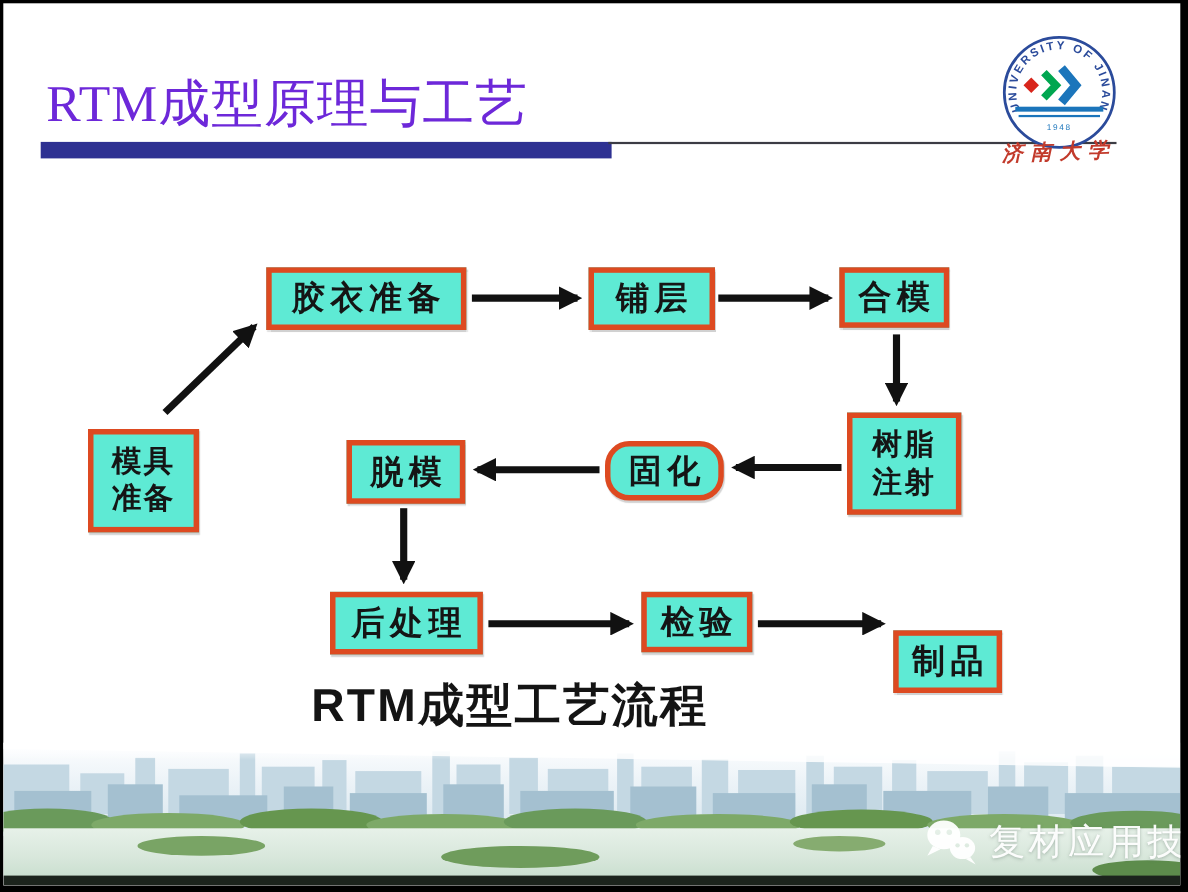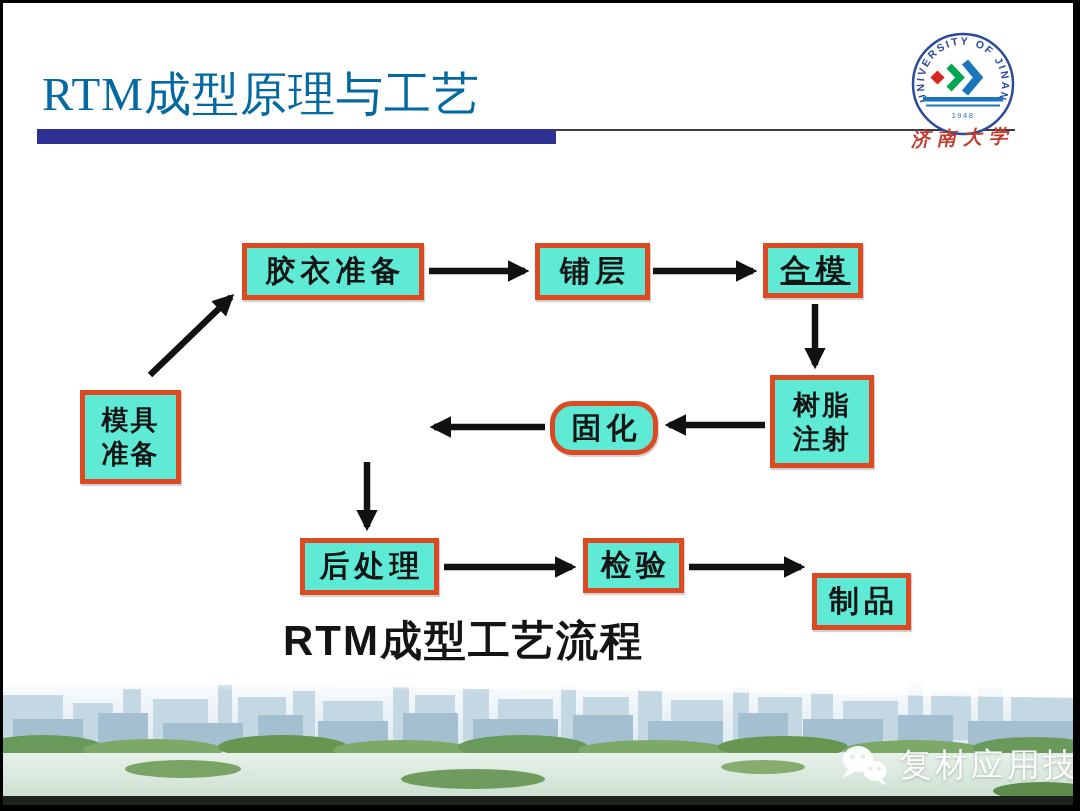--- a/index.html
+++ b/index.html
@@ -3,21 +3,21 @@
 <meta charset="utf-8">
 <style>
   html,body{margin:0;padding:0;}
   body{width:1080px;height:811px;background:#000;position:relative;
        font-family:"Liberation Sans","DejaVu Sans",sans-serif;}
   .slide{position:absolute;left:3px;top:3px;width:1070px;height:802px;
          background:#fff;overflow:hidden;}
 
   
   .title{position:absolute;left:39px;top:60px;font-family:"Liberation Serif","DejaVu Serif",serif;
-         font-size:47px;font-weight:400;color:#0369a1;letter-spacing:1px;white-space:nowrap;}
+         font-size:47px;font-weight:400;color:#6d28d9;letter-spacing:1px;white-space:nowrap;}
   .accent-bar{position:absolute;left:34px;top:126px;width:519px;height:15px;background:#2E3192;}
   .accent-line{position:absolute;left:550px;top:126px;width:462px;height:2px;background:#3c3c44;}
 
   
   .logo{position:absolute;left:905px;top:26px;width:110px;height:126px;z-index:5;}
 
   
   .fbox{position:absolute;border:5px solid #DD4A21;background:#5eead4;
         display:flex;align-items:center;justify-content:center;flex-direction:column;
         color:#151515;font-weight:700;box-shadow:1px 2px 1px rgba(0,0,0,.18);
@@ -70,29 +70,32 @@
   <div class="fbox" style="left:77px;top:387px;width:101px;height:94px;">
     <span class="line2">模具</span>
     <span class="line2">准备</span>
   </div>
   <div class="fbox" style="left:239px;top:240px;width:182px;height:57px;">
     <span class="lbl">胶衣准备</span>
   </div>
   <div class="fbox" style="left:532px;top:240px;width:115px;height:57px;">
     <span class="lbl">铺层</span>
   </div>
-  <div class="fbox" style="left:760px;top:240px;width:100px;height:55px;text-decoration:underline;">
+  <div class="fbox" style="left:760px;top:240px;width:100px;height:55px;">
     <span class="lbl">合模</span>
   </div>
   <div class="fbox" style="left:767px;top:372px;width:104px;height:93px;">
     <span class="line2">树脂</span>
     <span class="line2">注射</span>
   </div>
   <div class="fbox" style="left:547px;top:398px;width:108px;height:54px;border-radius:22px;">
     <span class="lbl">固化</span>
+  </div>
+  <div class="fbox" style="left:312px;top:397px;width:108px;height:58px;">
+    <span class="lbl">脱模</span>
   </div>
   <div class="fbox" style="left:297px;top:535px;width:139px;height:57px;">
     <span class="lbl">后处理</span>
   </div>
   <div class="fbox" style="left:580px;top:535px;width:101px;height:55px;">
     <span class="lbl">检验</span>
   </div>
   <div class="fbox" style="left:809px;top:535px;width:99px;height:57px;margin-top:35px;">
     <span class="lbl">制品</span>
   </div>

